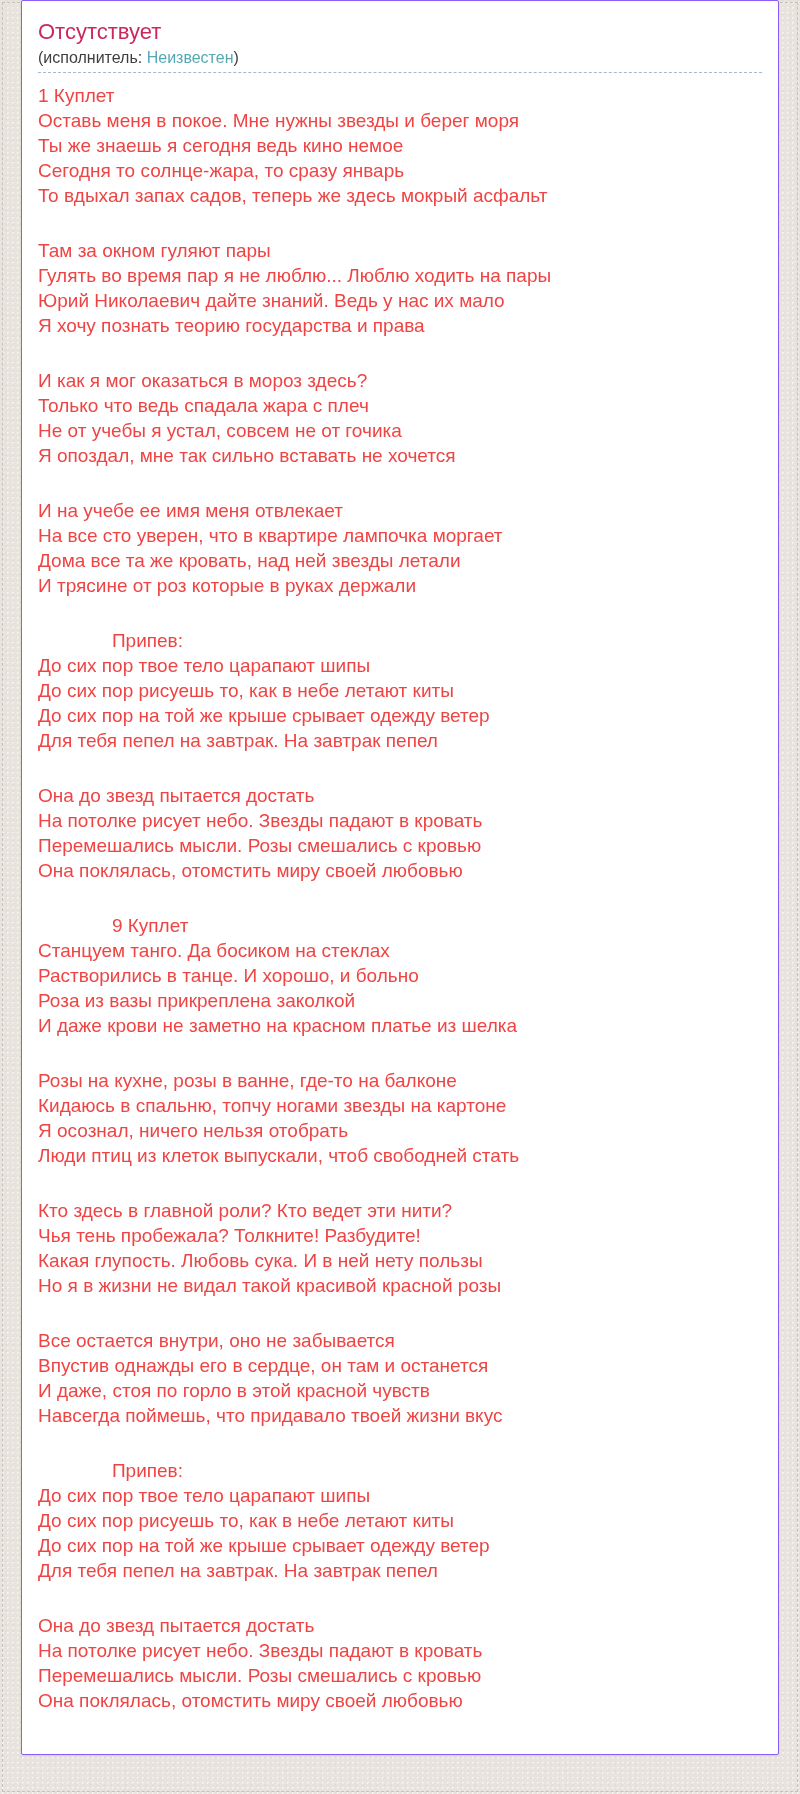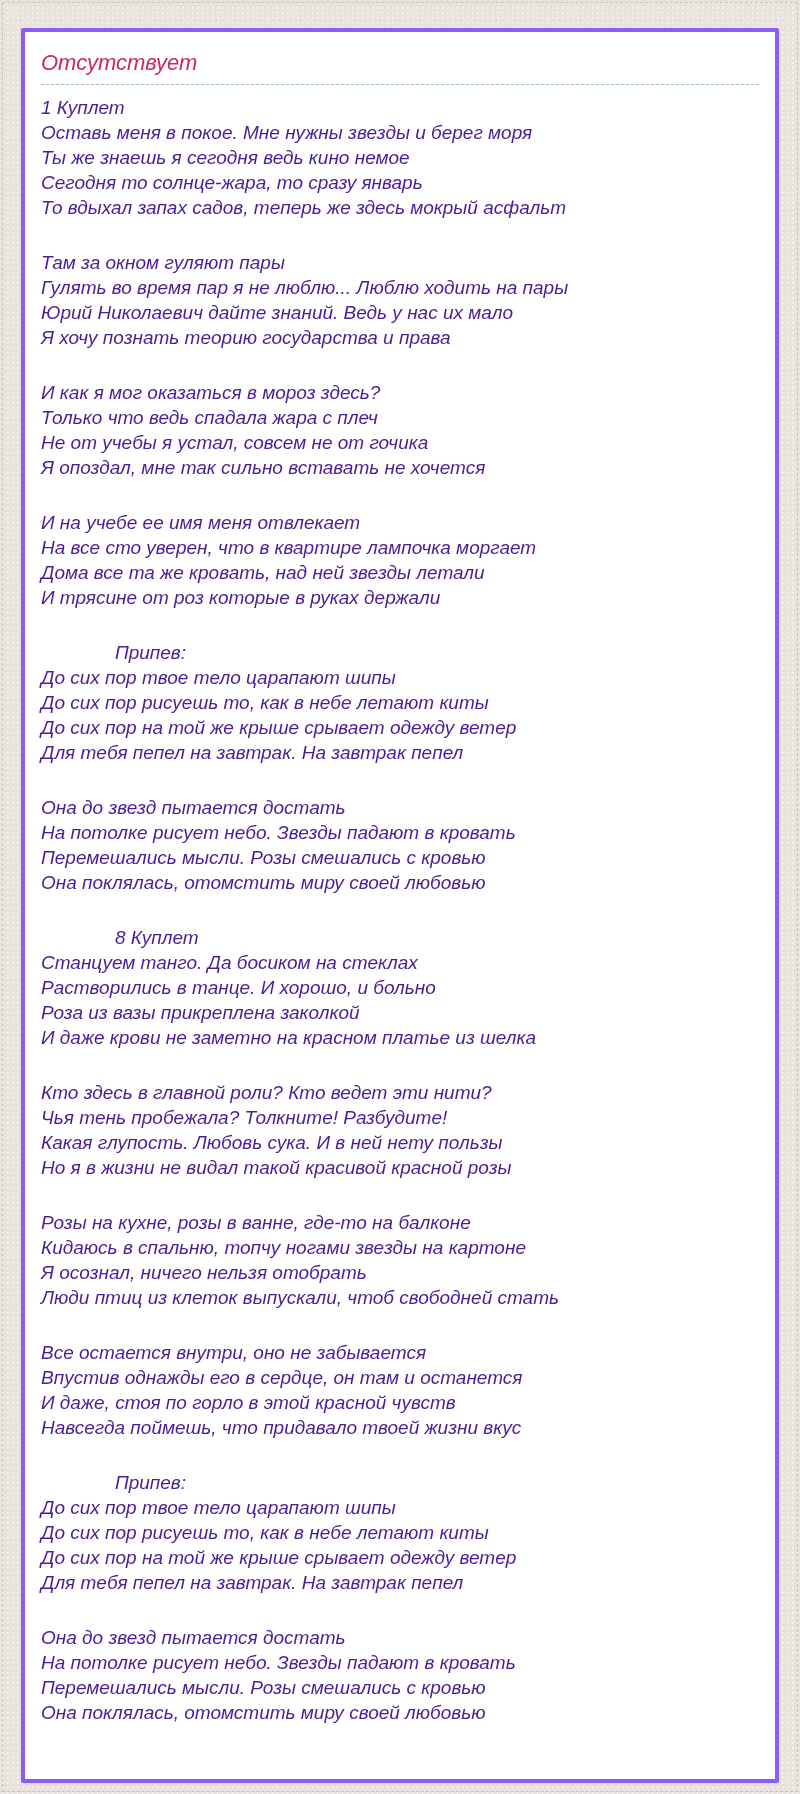--- a/index.html
+++ b/index.html
@@ -18,30 +18,29 @@
   }
   .frame {
     position: absolute;
     top: 2px; left: 2px; right: 2px; bottom: 2px;
     border: 1px dashed #c6c2ba;
     pointer-events: none;
   }
   .card {
     position: absolute;
     left: 21px;
-    top: 28px;
+    top: 0;
     width: 758px;
     height: 1755px;
     box-sizing: border-box;
     background: #ffffff;
-    border: 4px solid #8b5cf6;
+    border: 1px solid #8b5cf6;
     border-radius: 2px;
     box-shadow: 0 1px 2px rgba(0,0,0,0.07);
     padding: 18px 16px 20px 16px;
-    font-style: italic;
   }
   h1.song-title {
     margin: 0 0 3px 0;
     font-size: 22px;
     font-weight: 400;
     color: #cb295c;
     line-height: 26px;
   }
   .artist-line {
     font-size: 16px;
@@ -55,36 +54,37 @@
   }
   .sep {
     height: 5px;
     border-bottom: 1px dashed #9fbccb;
     margin-bottom: 6px;
   }
   .lyrics {
     margin-top: 10px;
     font-size: 19px;
     line-height: 25px;
-    color: #4c1d95;
+    color: #ef4444;
   }
   .stanza {
     margin: 0 0 30px 0;
     white-space: pre-wrap;
   }
   .stanza:last-child { margin-bottom: 0; }
 </style>
 </head>
 <body>
 
 <div class="frame"></div>
 
 <div class="card">
   <h1 class="song-title">Отсутствует</h1>
 
+  <div class="artist-line"><span>(исполнитель: </span><a href="#">Неизвестен</a><span>)</span></div>
 
   <div class="sep"></div>
 
   <div class="lyrics">
     <p class="stanza">1 Куплет
 Оставь меня в покое. Мне нужны звезды и берег моря
 Ты же знаешь я сегодня ведь кино немое
 Сегодня то солнце-жара, то сразу январь
 То вдыхал запах садов, теперь же здесь мокрый асфальт</p>
     <p class="stanza">Там за окном гуляют пары
@@ -101,33 +101,33 @@
 И трясине от роз которые в руках держали</p>
     <p class="stanza">              Припев:
 До сих пор твое тело царапают шипы
 До сих пор рисуешь то, как в небе летают киты
 До сих пор на той же крыше срывает одежду ветер
 Для тебя пепел на завтрак. На завтрак пепел</p>
     <p class="stanza">Она до звезд пытается достать
 На потолке рисует небо. Звезды падают в кровать
 Перемешались мысли. Розы смешались с кровью
 Она поклялась, отомстить миру своей любовью</p>
-    <p class="stanza">              8 Куплет
+    <p class="stanza">              9 Куплет
 Станцуем танго. Да босиком на стеклах
 Растворились в танце. И хорошо, и больно
 Роза из вазы прикреплена заколкой
 И даже крови не заметно на красном платье из шелка</p>
+    <p class="stanza">Розы на кухне, розы в ванне, где-то на балконе
+Кидаюсь в спальню, топчу ногами звезды на картоне
+Я осознал, ничего нельзя отобрать
+Люди птиц из клеток выпускали, чтоб свободней стать</p>
     <p class="stanza">Кто здесь в главной роли? Кто ведет эти нити?
 Чья тень пробежала? Толкните! Разбудите!
 Какая глупость. Любовь сука. И в ней нету пользы
 Но я в жизни не видал такой красивой красной розы</p>
-    <p class="stanza">Розы на кухне, розы в ванне, где-то на балконе
-Кидаюсь в спальню, топчу ногами звезды на картоне
-Я осознал, ничего нельзя отобрать
-Люди птиц из клеток выпускали, чтоб свободней стать</p>
     <p class="stanza">Все остается внутри, оно не забывается
 Впустив однажды его в сердце, он там и останется
 И даже, стоя по горло в этой красной чувств
 Навсегда поймешь, что придавало твоей жизни вкус</p>
     <p class="stanza">              Припев:
 До сих пор твое тело царапают шипы
 До сих пор рисуешь то, как в небе летают киты
 До сих пор на той же крыше срывает одежду ветер
 Для тебя пепел на завтрак. На завтрак пепел</p>
     <p class="stanza">Она до звезд пытается достать

